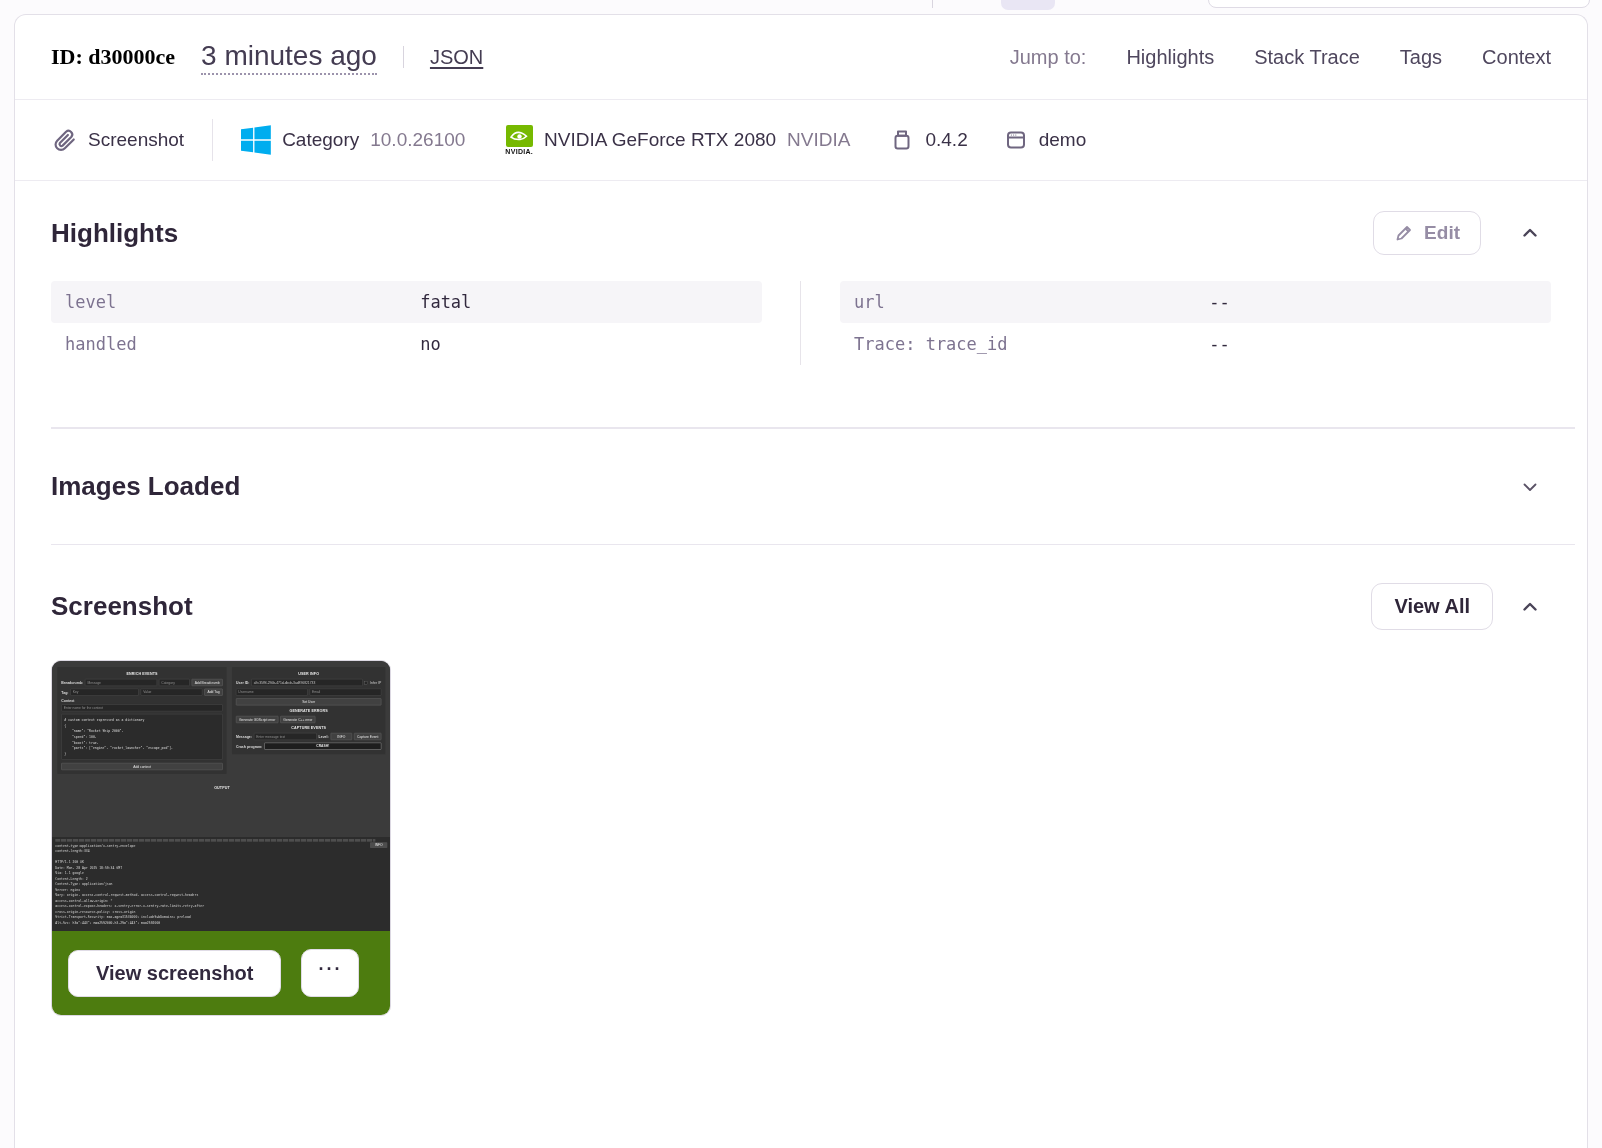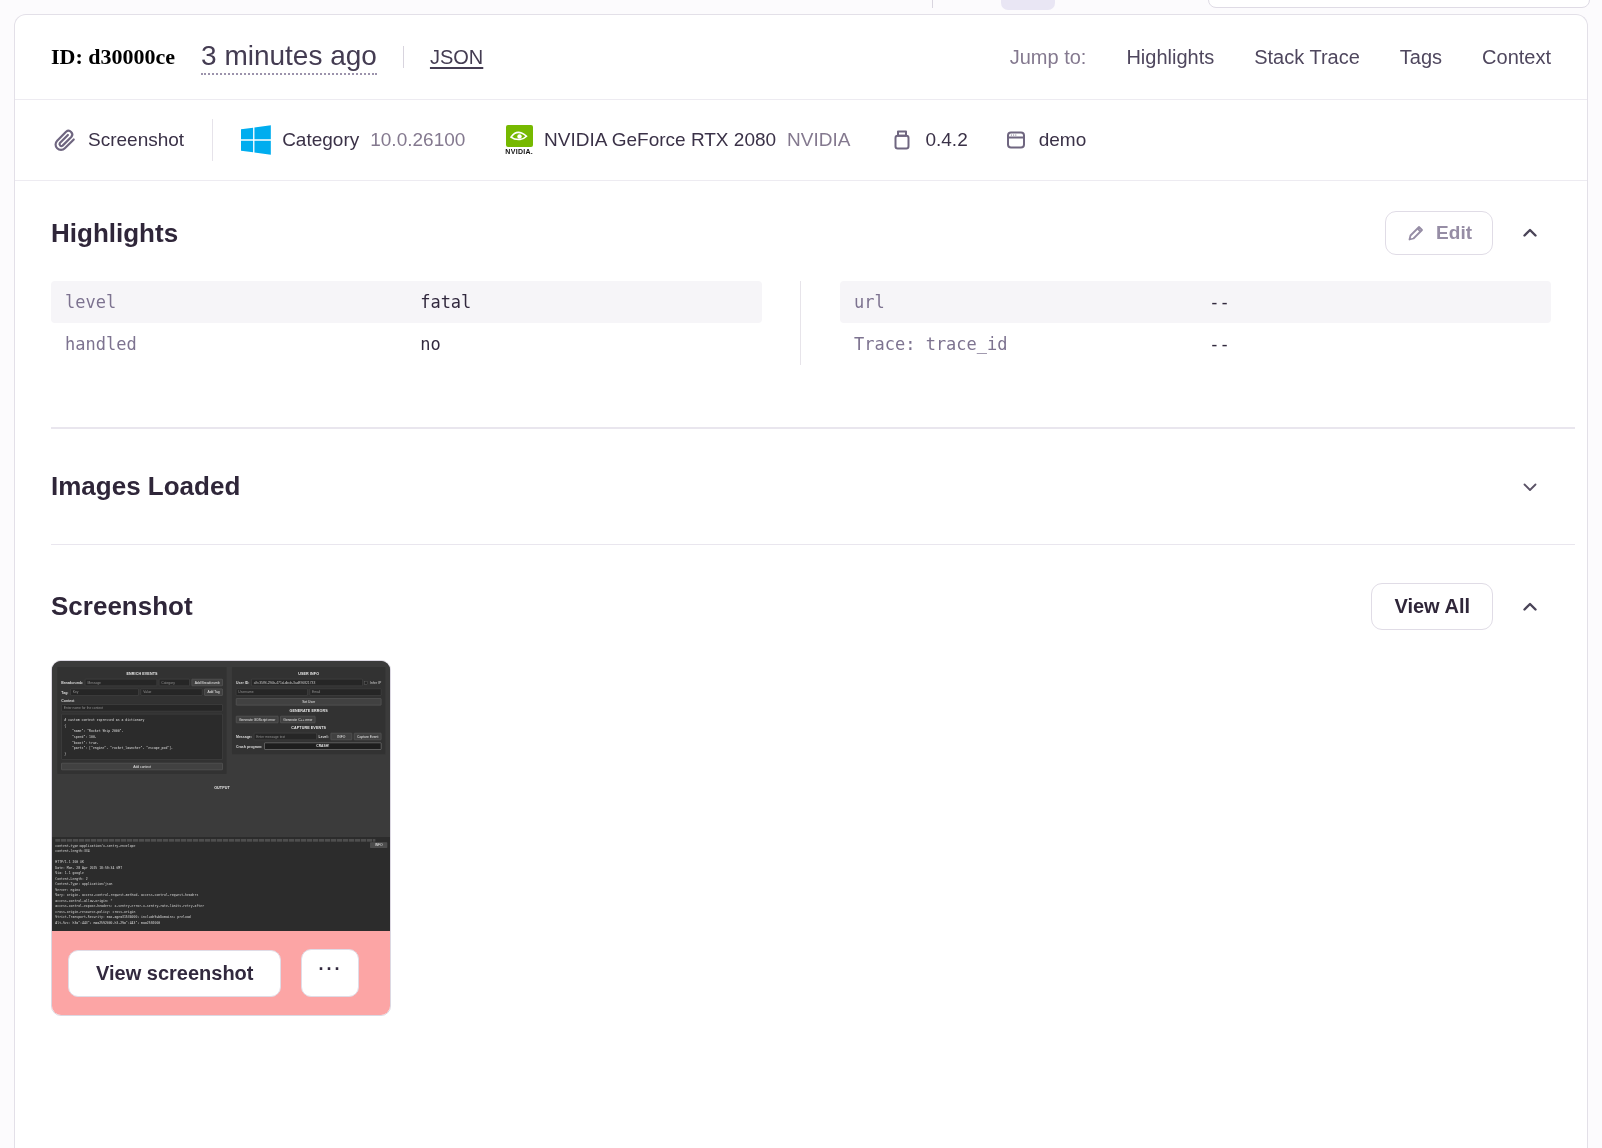--- a/index.html
+++ b/index.html
@@ -53,21 +53,21 @@
   
   .section-hr { border:none; border-top:1px solid #e9e6ee; margin:0 12px 0 36px; }
   .hl-section { padding:30px 36px 0 36px; }
   .sec-headrow { display:flex; align-items:center; }
   .sec-title { font-size:26px; font-weight:700; color:#2f2639; flex:1; }
   .btn {
     display:inline-flex; align-items:center; gap:10px; background:#fff;
     border:1.5px solid #e0dce6; border-radius:11px; cursor:pointer;
     font-family:"Liberation Sans", sans-serif;
   }
-  .edit-btn { padding:10px 20px; font-size:19px; font-weight:600; color:#968da5; margin-right:22px; }
+  .edit-btn { padding:10px 20px; font-size:19px; font-weight:600; color:#968da5; margin-right:34px; }
   .chev-btn { border:none; background:none; width:30px; height:30px; display:flex; align-items:center; justify-content:center; cursor:pointer; margin-right:6px; }
 
   .hl-grid { position:relative; display:grid; grid-template-columns:1fr 1fr; column-gap:78px; margin-top:26px; }
   .hl-col-divider { position:absolute; left:calc(50% - 1px); top:0; bottom:0; width:1px; background:#e7e4ea; }
   .hl-row { display:grid; grid-template-columns:52% 1fr; padding:9px 14px; font-family:"DejaVu Sans Mono", monospace; font-size:17px; line-height:24px; }
   .hl-col .hl-row:nth-child(odd) { background:#f6f5f8; border-radius:4px; }
   .hl-key { color:#7d7390; }
   .hl-val { color:#32293e; }
   .hl-spacer { height:62px; }
 
@@ -93,21 +93,21 @@
   .flex1 { flex:1; }
   .t-code { background:#2b2b2b; border:1px solid #555; border-radius:2px; padding:8px; margin:8px 0 10px 0; }
   .t-code-line { font-family:"DejaVu Sans Mono", monospace; font-size:9.5px; line-height:17px; color:#dedede; white-space:pre; }
   .t-check { width:10px; height:10px; border:1px solid #777; background:#262626; }
   .t-output-title { text-align:center; font-size:11px; font-weight:700; color:#e9e9e9; margin-top:36px; letter-spacing:0.3px; }
   .t-log { position:absolute; left:0; right:0; top:528px; height:282px; background:#2c2c2c; padding:4px 10px 0 10px; }
   .t-log-garbled { height:8px; margin:2px 0 4px 0; background:repeating-linear-gradient(90deg,#6a6a6a 0 14px, #3a3a3a 14px 18px); opacity:0.55; width:96%; }
   .t-log-line { font-family:"DejaVu Sans Mono", monospace; font-size:9.5px; line-height:16.5px; color:#d6d6d6; white-space:pre; min-height:16.5px; }
   .t-info-badge { position:absolute; right:14px; top:16px; background:#4d4d4d; color:#ececec; font-size:10px; padding:3px 14px; border-radius:2px; }
 
-  .ss-footer { display:flex; align-items:center; gap:20px; padding:18px 16px; background:#fca5a5; }
+  .ss-footer { display:flex; align-items:center; gap:20px; padding:18px 16px; background:#4d7c0f; }
   .vs-btn { padding:11px 27px; font-size:20px; font-weight:700; color:#32293e; border-radius:10px; justify-content:center; }
   .more-btn { width:58px; height:48px; border-radius:10px; justify-content:center; font-size:18px; font-weight:700; color:#32293e; letter-spacing:2px; padding-bottom:8px; }
 
   svg { display:block; }
 </style>
 </head>
 <body>
 
 <div class="frag-divider"></div>
 <div class="frag-pill"></div>

